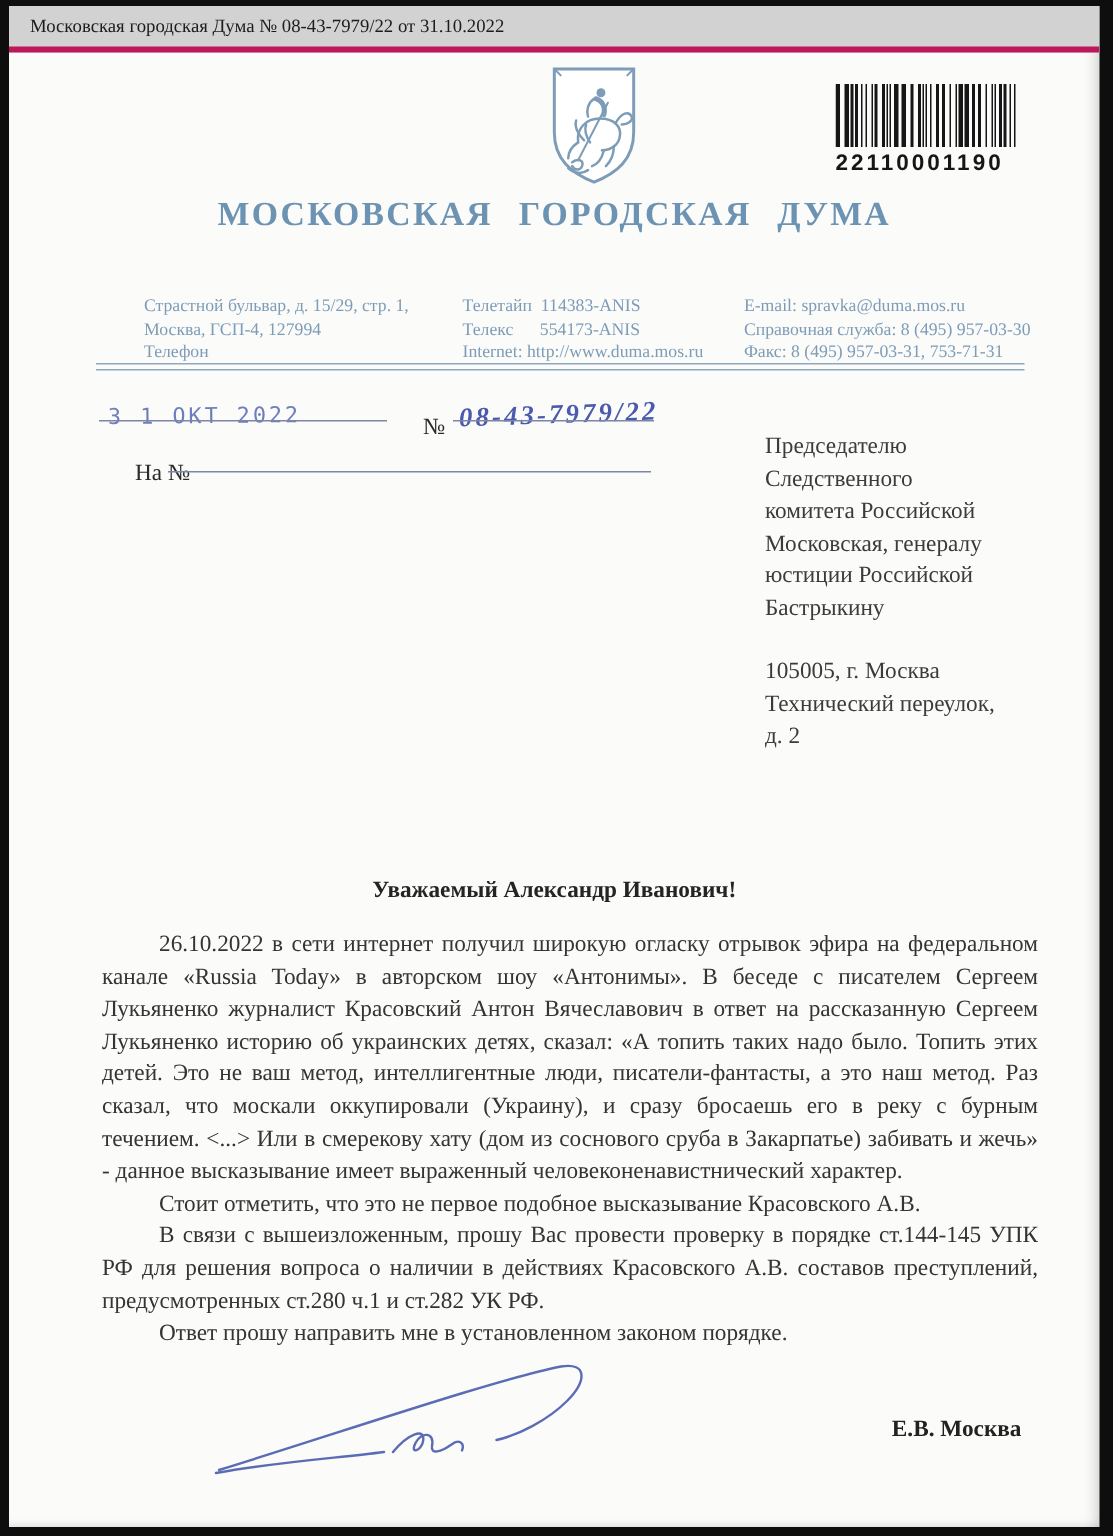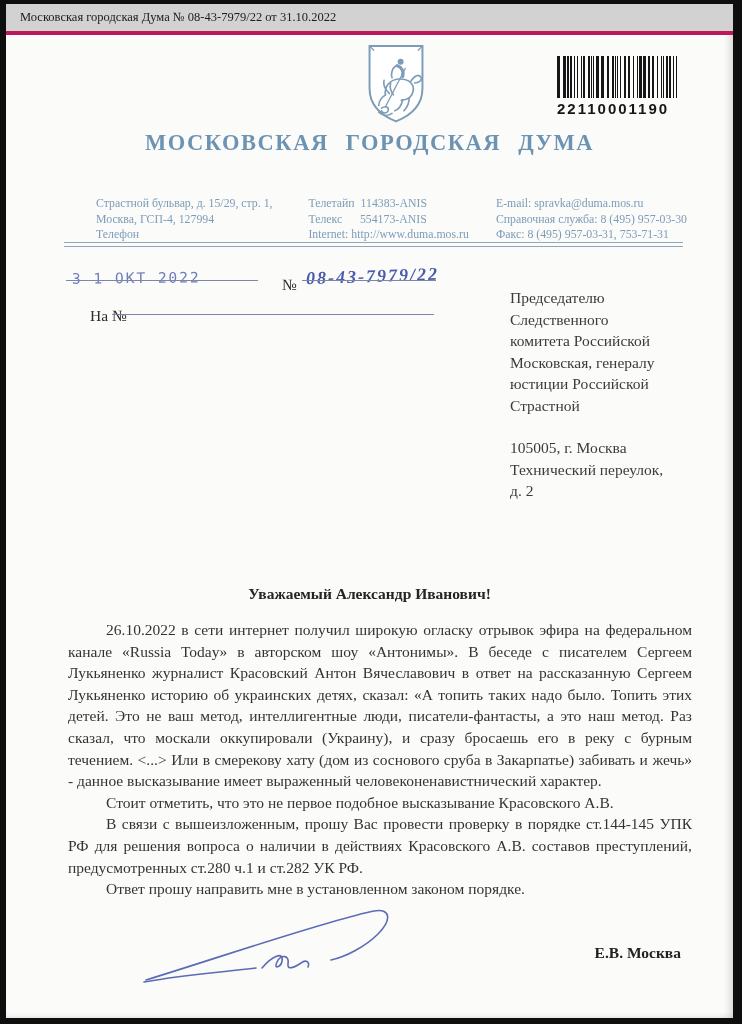--- a/index.html
+++ b/index.html
@@ -132,21 +132,21 @@
     <div class="u-line line-num"></div>
     <div class="reply-label">На №</div>
     <div class="u-line line-reply"></div>
 
     <div class="addressee">
       <div>Председателю</div>
       <div>Следственного</div>
       <div>комитета Российской</div>
       <div>Московская, генералу</div>
       <div>юстиции Российской</div>
-      <div>Страстной</div>
+      <div>Бастрыкину</div>
       <div class="addr-post">
         <div>105005, г. Москва</div>
         <div>Технический переулок,</div>
         <div>д. 2</div>
       </div>
     </div>
 
     <div class="salutation">Уважаемый Александр Иванович!</div>
 
     <div class="body-text">

